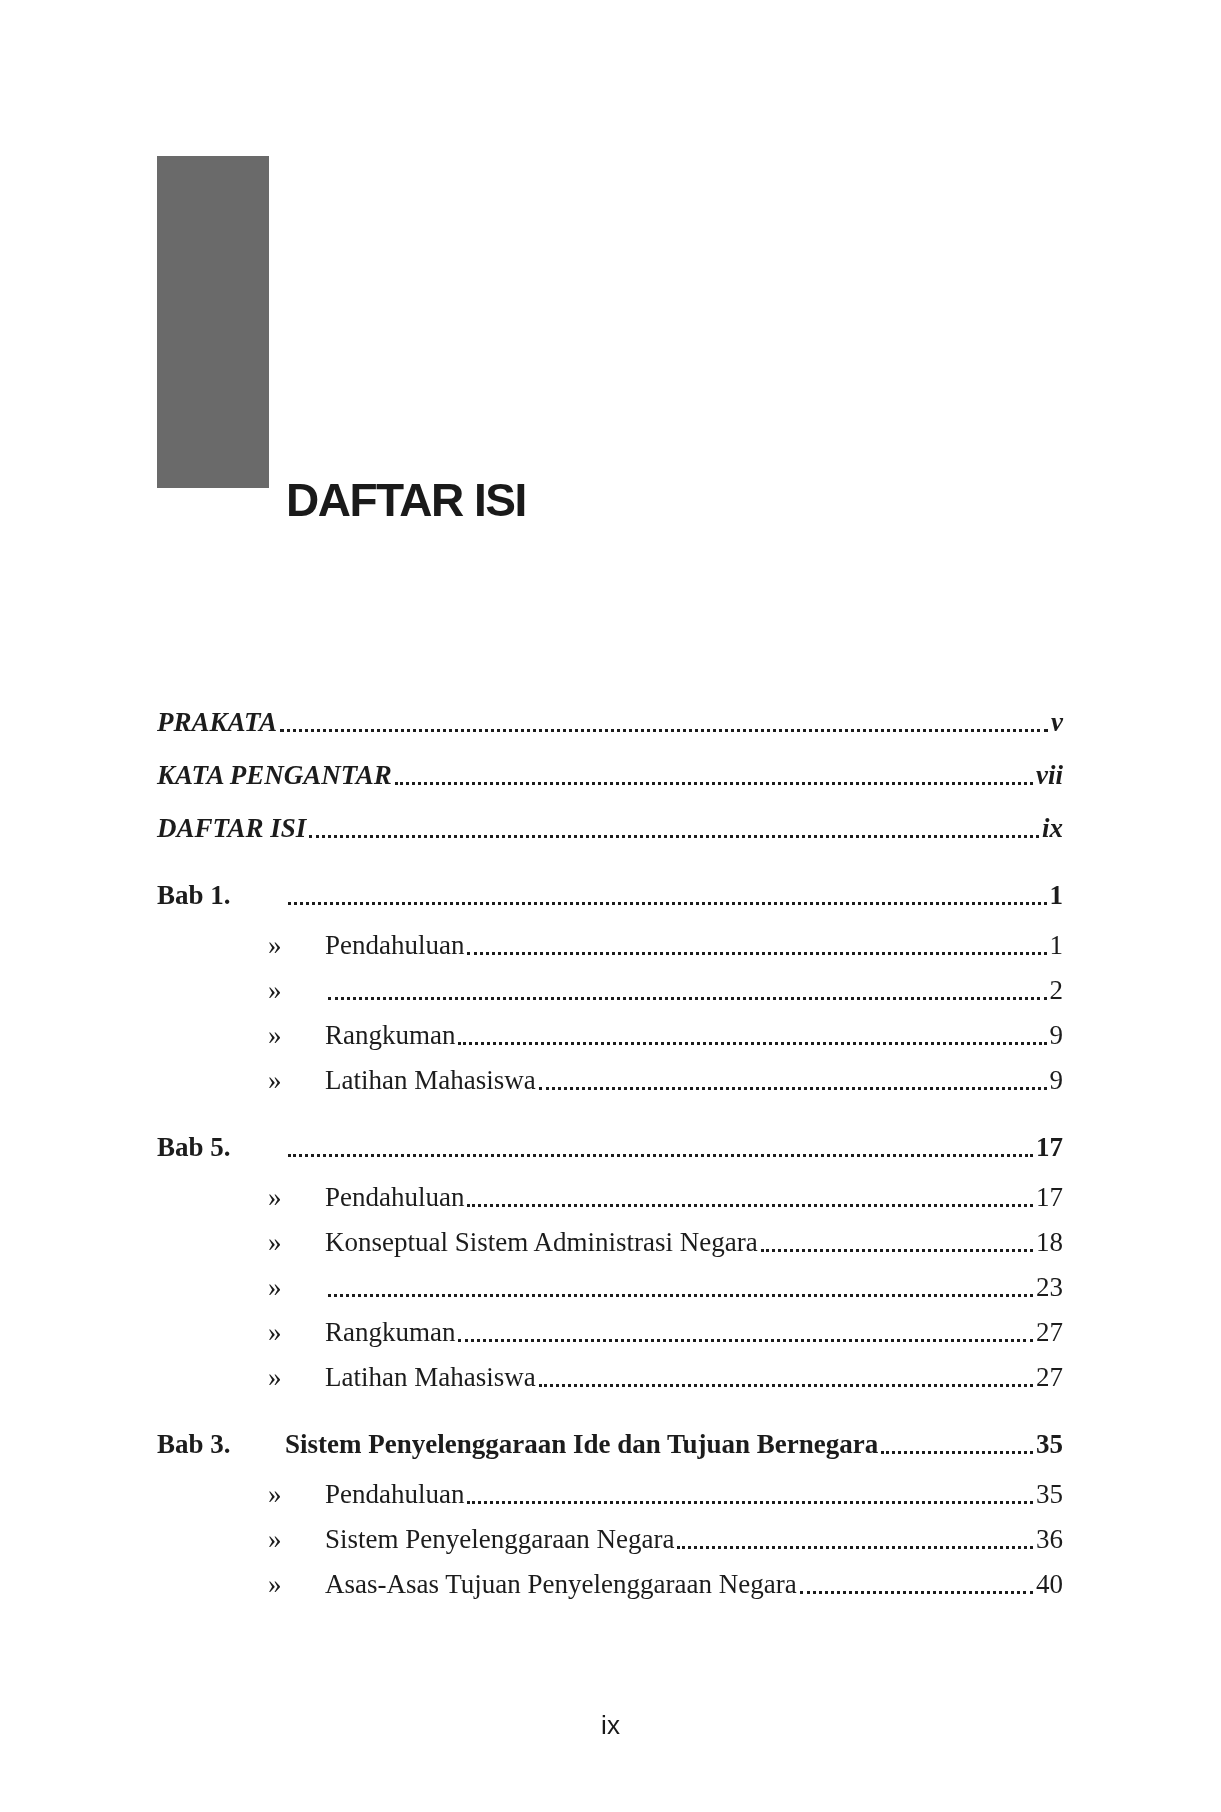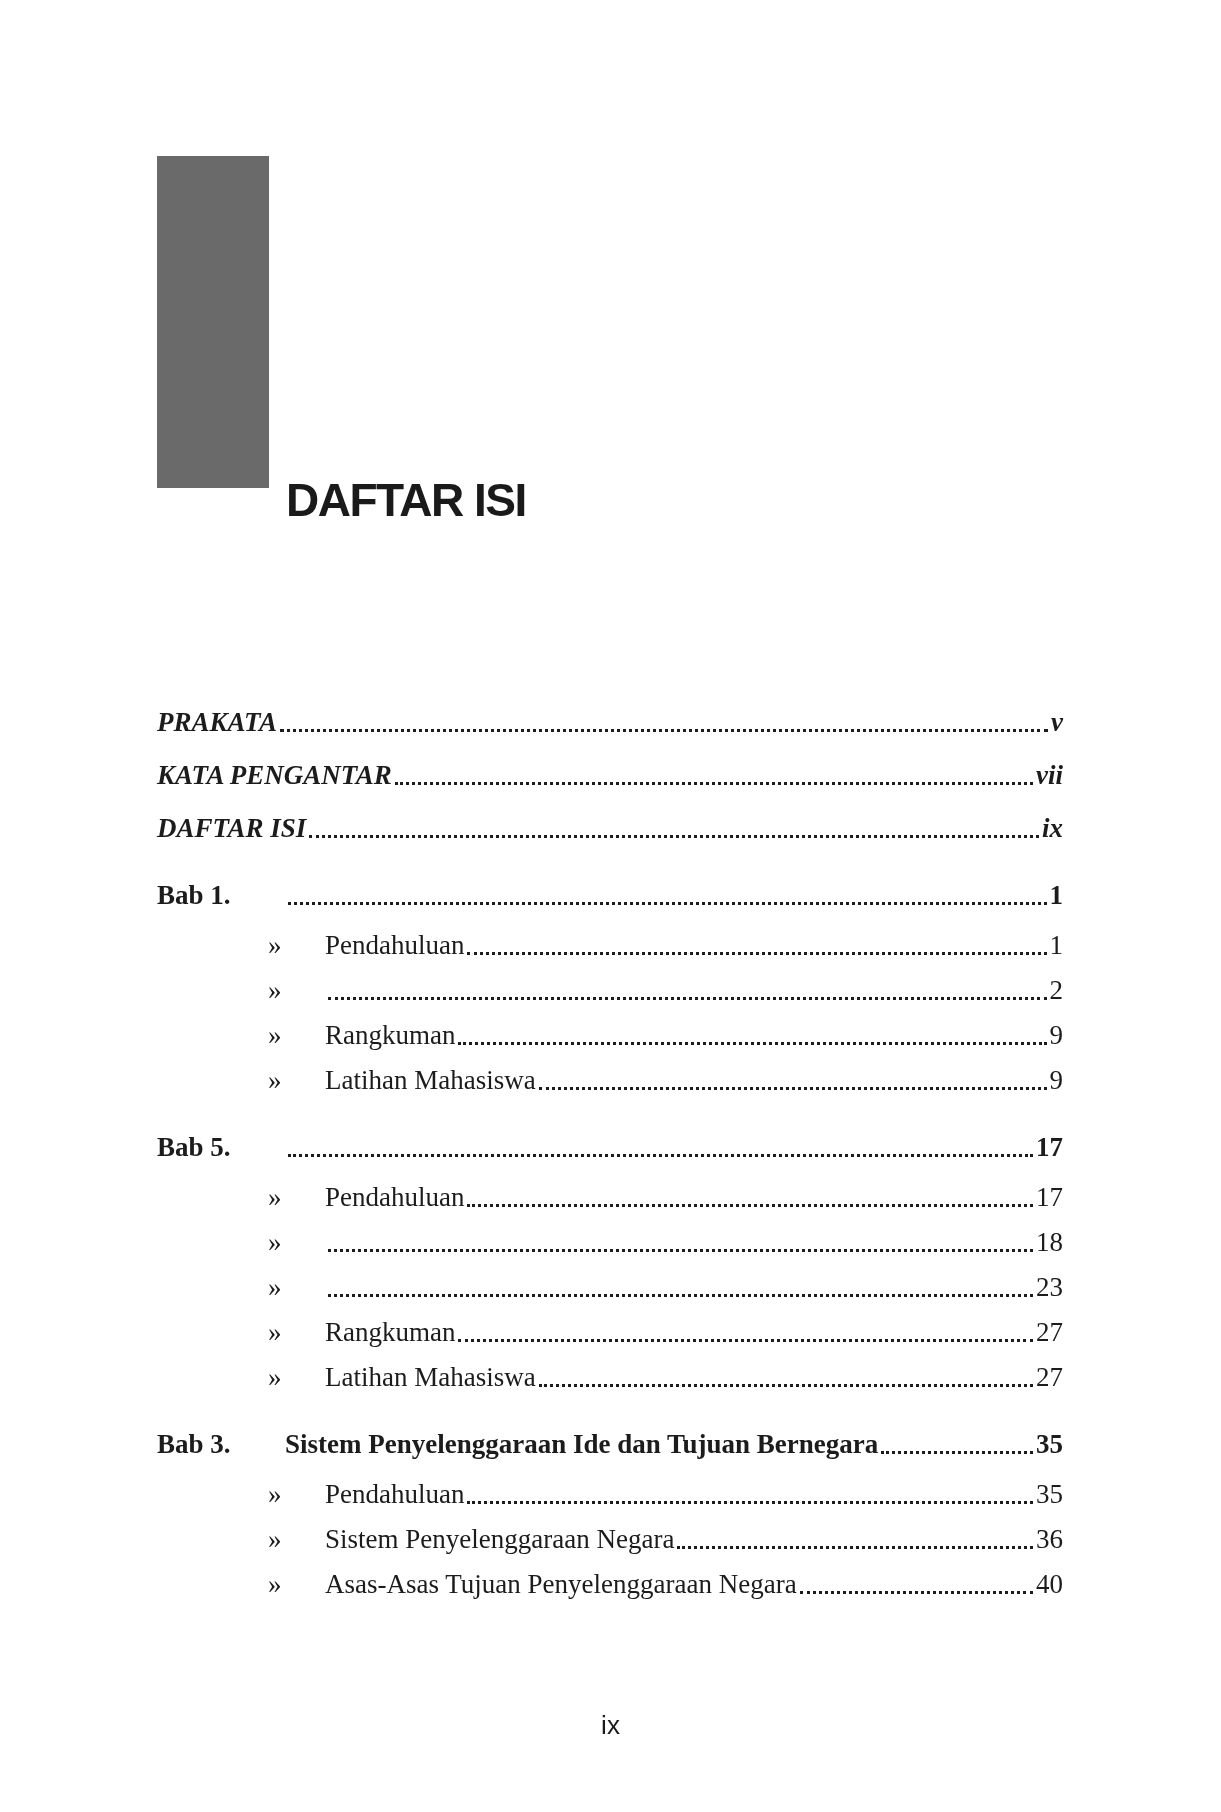--- a/index.html
+++ b/index.html
@@ -138,20 +138,21 @@
     <div class="items">
   <div class="row item-row">
     <span class="bullet">»</span>
     <span class="item-text">Pendahuluan</span>
     <span class="leader"></span>
     <span class="pg">17</span>
   </div>
 
   <div class="row item-row">
     <span class="bullet">»</span>
+    <span class="item-text">Konseptual Sistem Administrasi Negara</span>
     <span class="leader"></span>
     <span class="pg">18</span>
   </div>
 
   <div class="row item-row">
     <span class="bullet">»</span>
     <span class="leader"></span>
     <span class="pg">23</span>
   </div>
 

